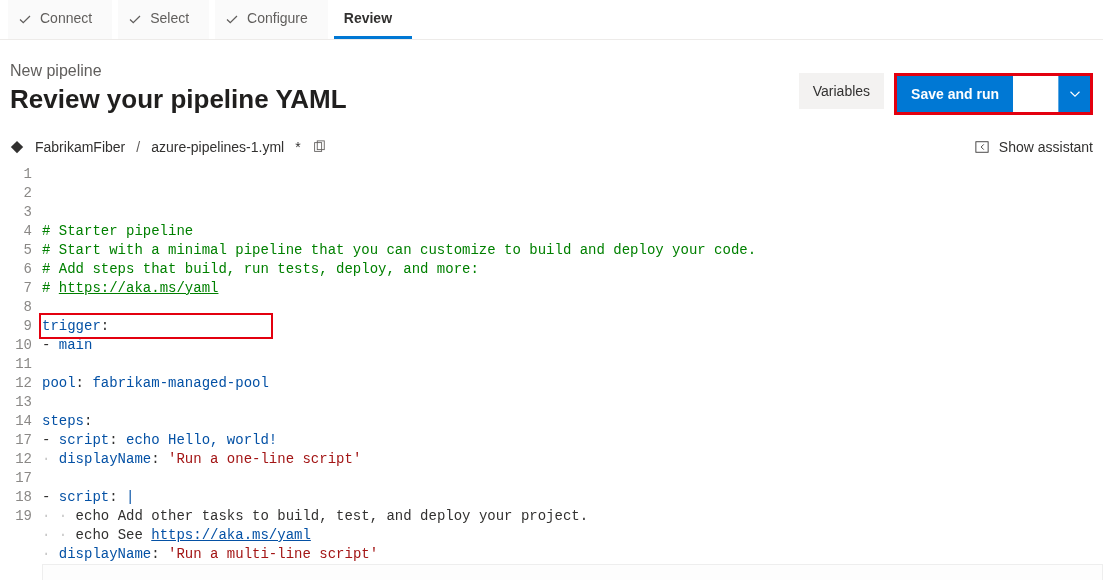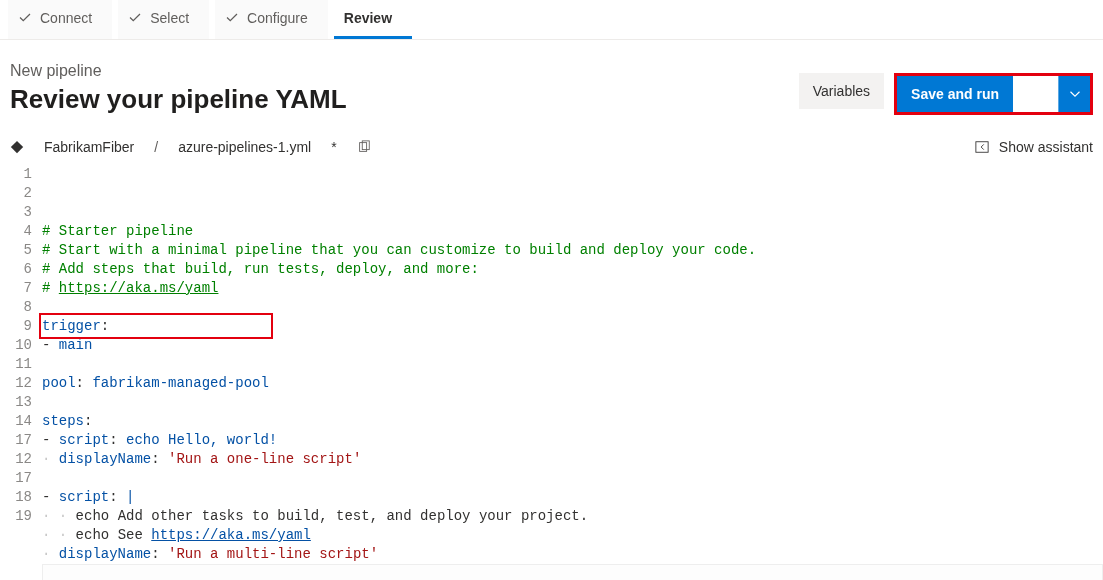--- a/index.html
+++ b/index.html
@@ -13,21 +13,21 @@
     overflow: hidden;
   }
   
   .wizard {
     display: flex;
     border-bottom: 1px solid #edebe9;
     padding: 0 8px;
   }
   .wizard-tab {
     display: flex;
-    align-items: flex-start;
+    align-items: flex-end;
     gap: 8px;
     padding: 10px 20px 10px 10px;
     color: #605e5c;
     border-bottom: 3px solid transparent;
     margin-right: 6px;
     cursor: pointer;
   }
   .wizard-tab.complete { background: #fafafa; }
   .wizard-tab .check { color: #605e5c; }
   .wizard-tab.active {
@@ -75,21 +75,21 @@
   
   .pathrow {
     display: flex;
     justify-content: space-between;
     align-items: center;
     padding: 10px 10px 6px 10px;
   }
   .breadcrumb {
     display: flex;
     align-items: center;
-    gap: 20px;
+    gap: 11px;
     color: #323130;
     justify-content: center;
   }
   .breadcrumb .sep { color: #605e5c; }
   .breadcrumb .file { font-weight: 400; }
   .show-assist {
     display: flex;
     align-items: center;
     gap: 10px;
     color: #323130;

